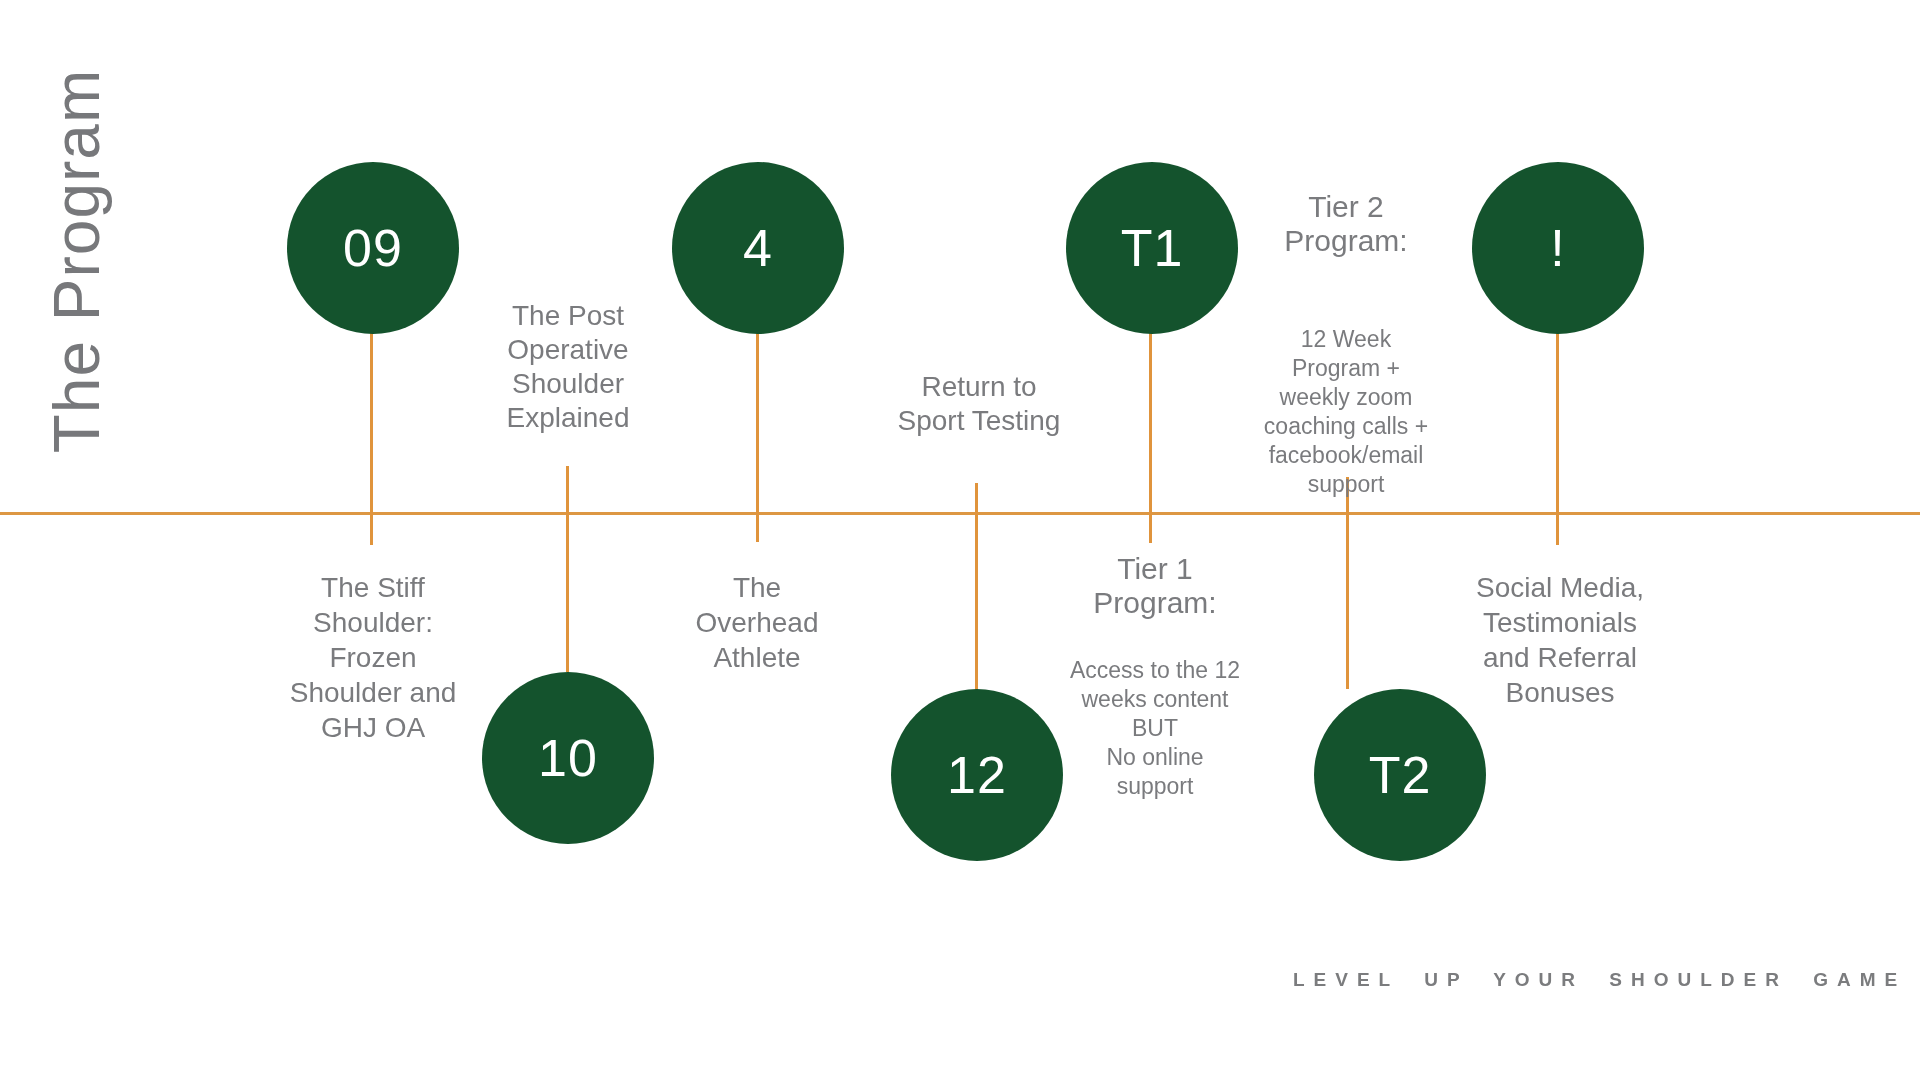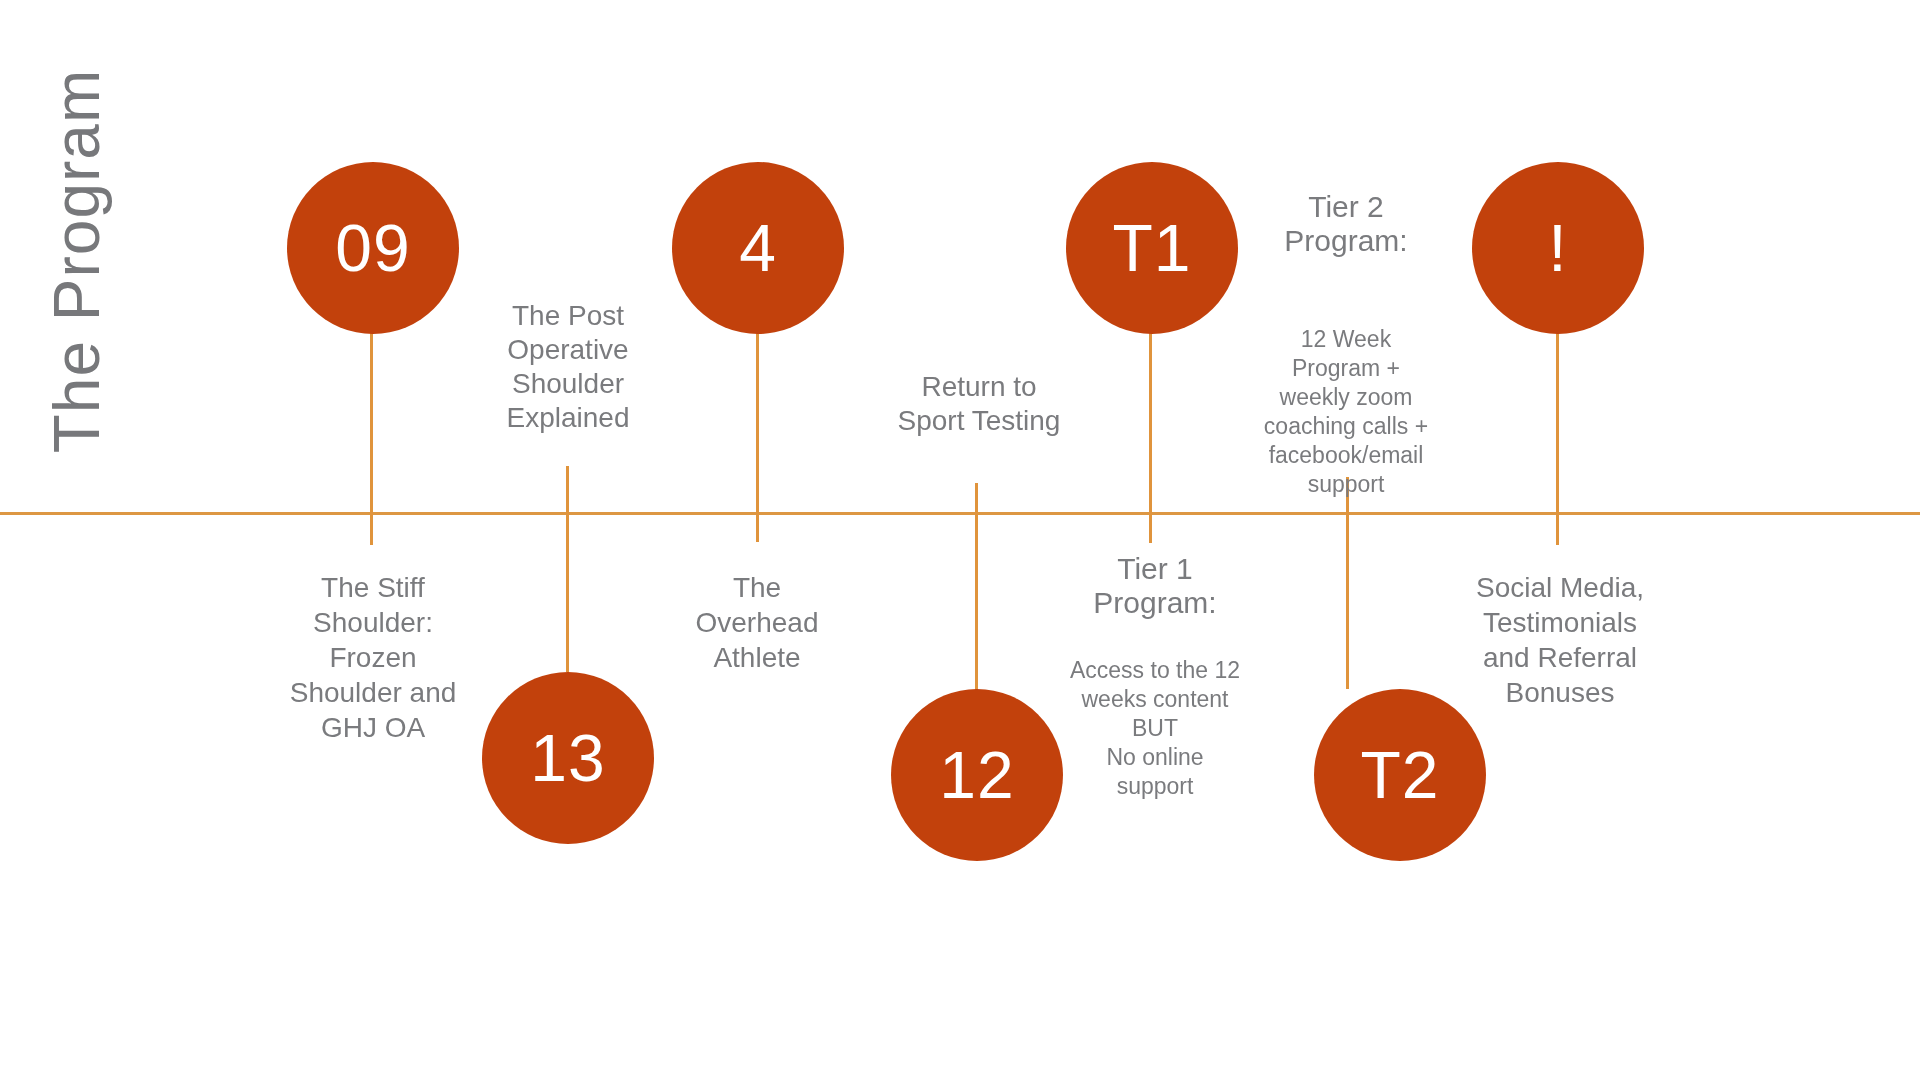--- a/index.html
+++ b/index.html
@@ -21,23 +21,23 @@
   .vl-09{left:370px;top:333px;height:212px;}
   .vl-10{left:566px;top:466px;height:206px;}
   .vl-11{left:756px;top:333px;height:209px;}
   .vl-12{left:975px;top:483px;height:208px;}
   .vl-t1{left:1149px;top:333px;height:210px;}
   .vl-t2{left:1346px;top:477px;height:212px;}
   .vl-excl{left:1556px;top:332px;height:213px;}
   
   .circle{
     position:absolute;width:172px;height:172px;border-radius:50%;
-    background:#c2410c;color:#ffffff;
+    background:#14532d;color:#ffffff;
     display:flex;align-items:center;justify-content:center;
-    font-size:66px;letter-spacing:1px;
+    font-size:52px;letter-spacing:1px;
   }
   .c-09{left:287px;top:162px;}
   .c-10{left:482px;top:672px;}
   .c-11{left:672px;top:162px;}
   .c-12{left:891px;top:689px;}
   .c-t1{left:1066px;top:162px;}
   .c-t2{left:1314px;top:689px;}
   .c-excl{left:1472px;top:162px;}
   
   .desc{
@@ -75,21 +75,21 @@
   <div class="vline vl-11"></div>
   <div class="vline vl-12"></div>
   <div class="vline vl-t1"></div>
   <div class="vline vl-t2"></div>
   <div class="vline vl-excl"></div>
 
   <div class="circle c-09">
       <span>09</span>
     </div>
   <div class="circle c-10">
-      <span>13</span>
+      <span>10</span>
     </div>
   <div class="circle c-11">
       <span>4</span>
     </div>
   <div class="circle c-12">
       <span>12</span>
     </div>
   <div class="circle c-t1">
       <span>T1</span>
     </div>
@@ -130,14 +130,15 @@
 weekly zoom
 coaching calls +
 facebook/email
 support</div>
 
   <div class="desc d-excl">Social Media,
 Testimonials
 and Referral
 Bonuses</div>
 
+  <div class="caption">LEVEL UP YOUR SHOULDER GAME</div>
 
 </div>
 
 </body></html>

